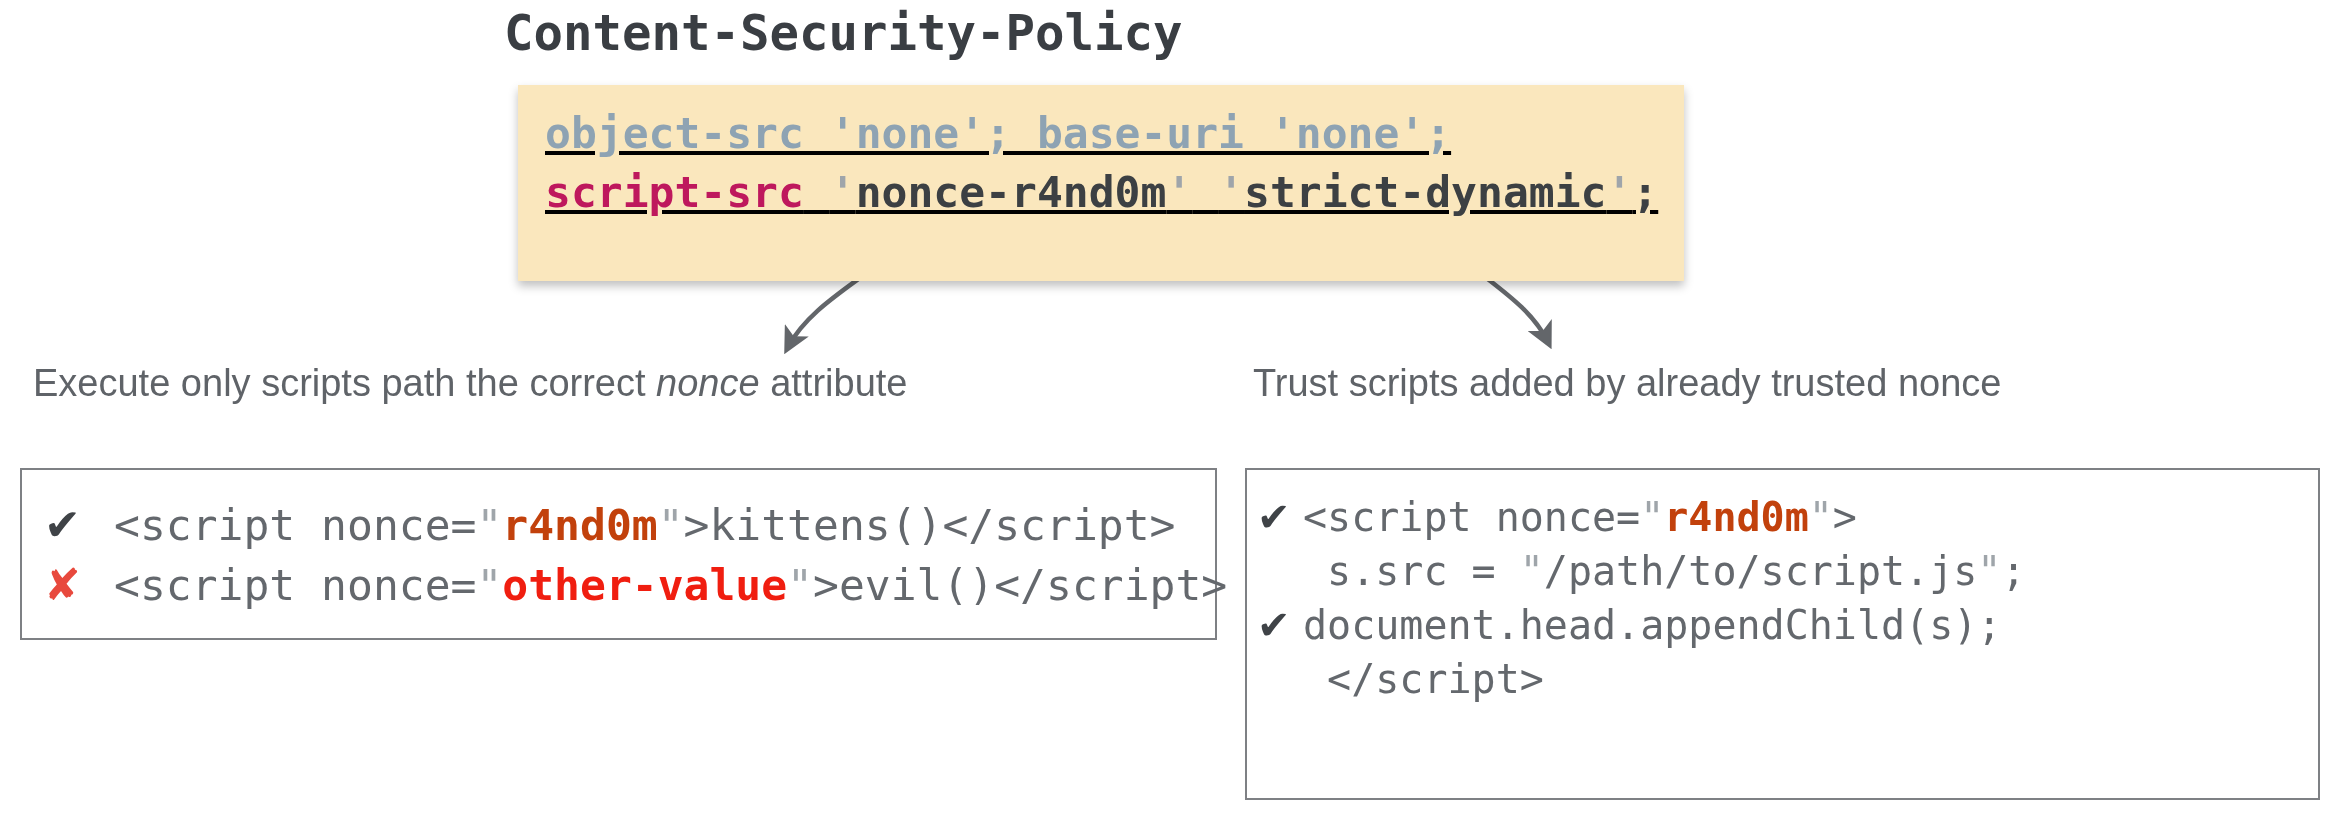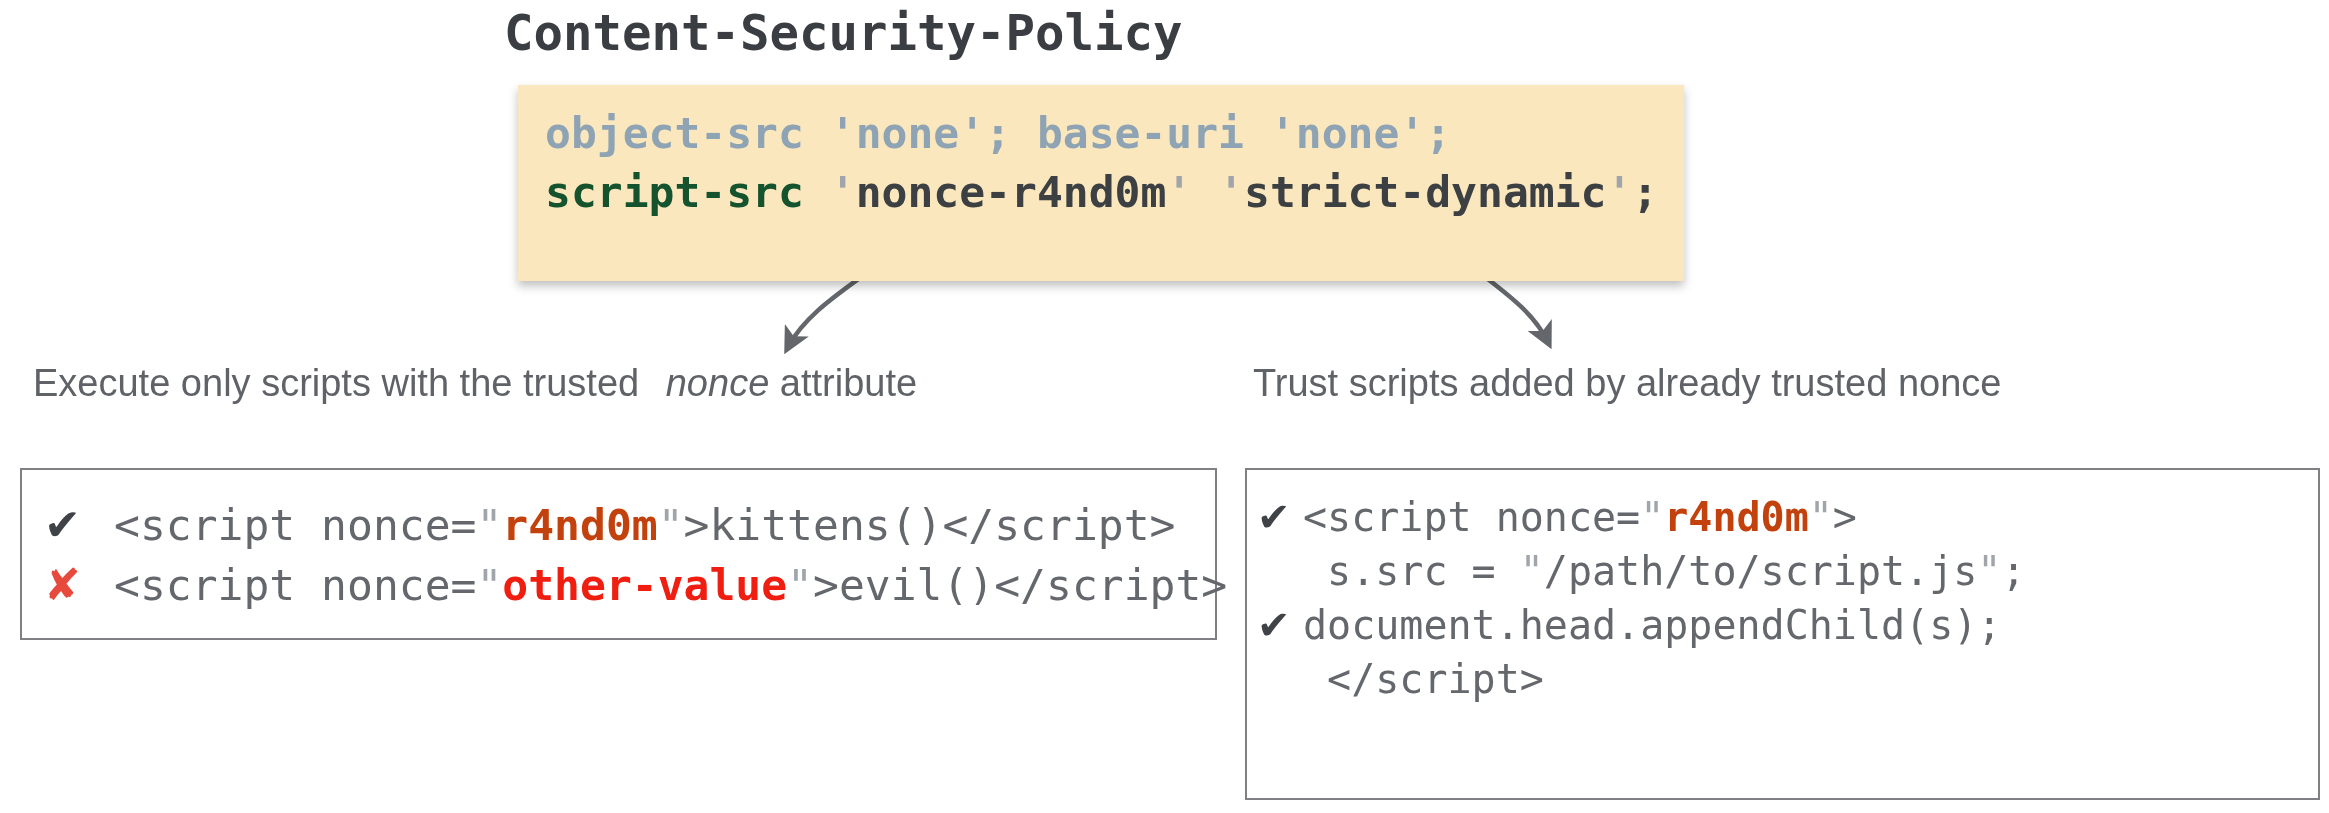--- a/index.html
+++ b/index.html
@@ -13,35 +13,36 @@
     position:absolute; left:504px; top:6px;
     font-family:"DejaVu Sans Mono", monospace;
     font-weight:bold; font-size:49px; line-height:56px; color:#3A3E43;
     white-space:pre;
   }
 
   .policy-box {
     position:absolute; left:518px; top:85px; width:1166px; height:196px;
     background:#FAE7BD; box-sizing:border-box; padding:19px 4px 0 27px;
     box-shadow:0 5px 9px rgba(0,0,0,0.25);
+    text-decoration:underline;
   }
   .policy-line { font-weight:bold; font-size:43px; line-height:59px; white-space:pre; }
   .muted   { color:#8EA3B3; }
-  .blue    { color:#14532d; }
+  .blue    { color:#be185d; }
   .darktx  { color:#3C4043; }
   .q       { color:#9FA5AA; }
 
   .ann {
     position:absolute; top:360px;
     font-family:"Liberation Sans", sans-serif;
     font-size:38px; line-height:46px; color:#5F6368; white-space:pre;
   }
   .ann-left  { left:33px; }
   .ann-right { left:1253px; }
-  .ann .em { font-style:italic;margin-left:16px; }
+  .ann .em { font-style:italic; }
 
   .codebox {
     position:absolute; background:#ffffff; border:2px solid #7E8084;
     box-sizing:border-box;
   }
   .codebox.leftbox  { left:20px;   top:468px; width:1197px; height:172px; padding:25px 0 0 22px; }
   .codebox.rightbox { left:1245px; top:468px; width:1075px; height:332px; padding:20px 0 0 10px; }
 
   .cl { display:flex; align-items:baseline; }
   .leftbox  .cl { height:60px; line-height:60px; }
@@ -74,21 +75,21 @@
     <path d="M1430,210 C1442,265 1520,285 1548,342" stroke="#63666A" stroke-width="4.5" fill="none" marker-end="url(#ah)"></path>
   </svg>
 
   <div class="title">Content-Security-Policy</div>
 
   <div class="policy-box">
     <div class="policy-line muted">object-src 'none'; base-uri 'none';</div>
     <div class="policy-line"><span class="blue">script-src</span><span class="darktx"> </span><span class="q">'</span><span class="darktx">nonce-r4nd0m</span><span class="q">'</span><span class="darktx"> </span><span class="q">'</span><span class="darktx">strict-dynamic</span><span class="q">'</span><span class="darktx">;</span></div>
   </div>
 
-  <div class="ann ann-left"><span>Execute only scripts with the trusted </span><span class="em">nonce</span><span> attribute</span></div>
+  <div class="ann ann-left"><span>Execute only scripts path the correct </span><span class="em">nonce</span><span> attribute</span></div>
 
   <div class="ann ann-right">Trust scripts added by already trusted nonce</div>
 
   <div class="codebox leftbox">
     <div class="cl">
       <span class="ic ic-check">✔</span>
         <span class="code"><span>&lt;script nonce=</span><span class="q">"</span><span class="good">r4nd0m</span><span class="q">"</span><span>&gt;kittens()&lt;/script&gt;</span></span>
     </div>
     <div class="cl">
       <span class="ic ic-cross">✘</span>

